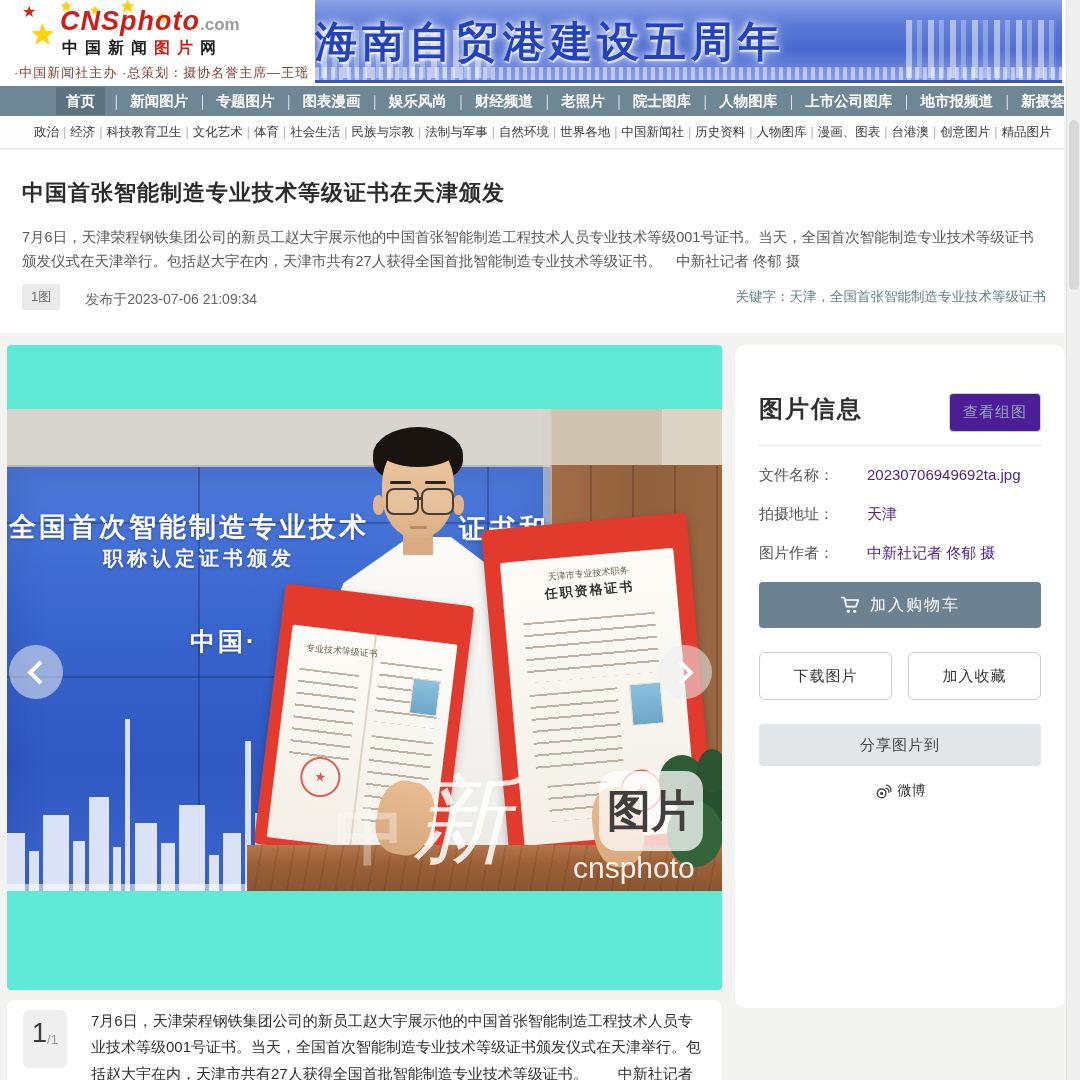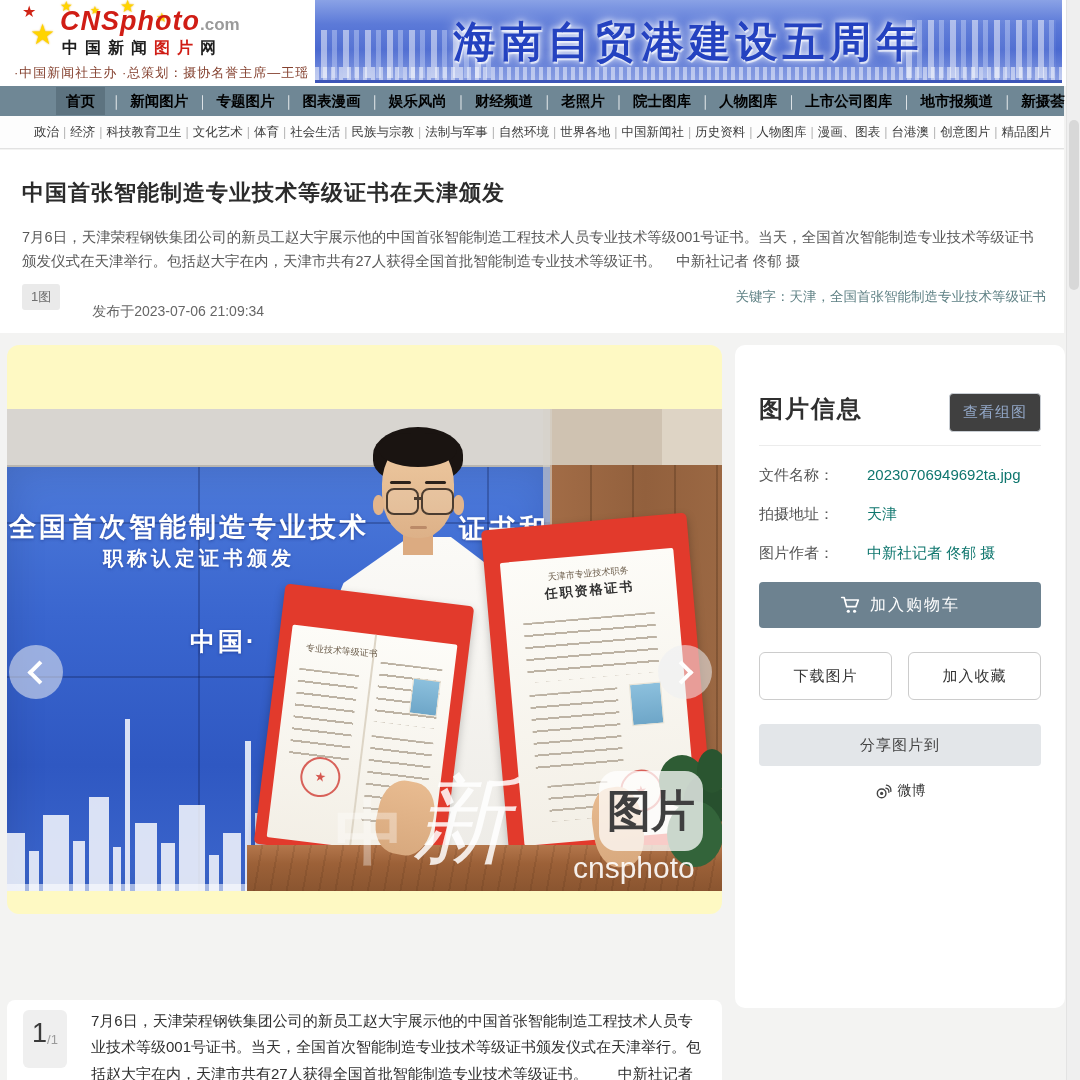--- a/index.html
+++ b/index.html
@@ -15,53 +15,53 @@
   .brand-line{position:absolute;left:52px;top:6px;white-space:nowrap;}
   .brand{font-size:27px;font-weight:bold;font-style:italic;color:#d01d15;letter-spacing:1px;}
   .brand-com{font-size:17px;color:#9a9a9a;font-weight:bold;}
   .logo-sub{position:absolute;left:54px;top:38px;font-size:16px;font-weight:bold;letter-spacing:7px;color:#1d1d1d;white-space:nowrap;}
   .logo-sub .red{color:#d01d15;}
   .tagline{position:absolute;left:6px;top:64px;font-size:13px;color:#84402e;letter-spacing:1px;white-space:nowrap;}
 
   .banner{left:315px;top:0;width:747px;height:80px;overflow:hidden;cursor:pointer;
     background:linear-gradient(180deg,#8aa2e6 0%,#5c7ad8 30%,#4a69d0 62%,#7b93e0 100%);
     border-bottom:3px solid #3d55b8;}
-  .banner-text{position:absolute;left:0;right:0;top:14px;text-align:center;font-size:42px;font-weight:bold;
+  .banner-text{position:absolute;left:0;right:0;top:14px;font-size:42px;font-weight:bold;
     letter-spacing:5px;color:#2442c0;white-space:nowrap;
     text-shadow:0 0 6px rgba(255,255,255,.95),0 0 14px rgba(255,255,255,.85),1px 2px 1px rgba(255,255,255,.7);}
   .bld{position:absolute;bottom:2px;opacity:.85;
     background:repeating-linear-gradient(90deg,rgba(255,255,255,.6) 0 6px,rgba(255,255,255,.08) 6px 11px,rgba(230,238,255,.45) 11px 16px,rgba(255,255,255,.05) 16px 22px);}
   .bld-l{left:6px;width:170px;height:48px;}
   .bld-r{right:6px;width:150px;height:58px;}
   .bld-base{position:absolute;left:0;right:0;bottom:0;height:13px;opacity:.7;
     background:repeating-linear-gradient(90deg,rgba(255,255,255,.75) 0 4px,rgba(255,255,255,.15) 4px 8px);}
 
   
   .mainnav{left:0;top:86px;width:1064px;height:30px;background:#6f8795;line-height:30px;
     padding-left:56px;box-sizing:border-box;white-space:nowrap;font-size:14.5px;font-weight:bold;color:#fff;}
-  .nav-item{color:#000000;text-decoration:none;padding:6px 3px;cursor:pointer;}
+  .nav-item{color:#ffffff;text-decoration:none;padding:6px 3px;cursor:pointer;}
   .nav-item.active{background:#5d7380;padding:6px 10px;}
   .nav-sep{color:rgba(255,255,255,.85);margin:0 4px;font-weight:normal;}
   .subnav{left:0;top:116px;width:1064px;height:33px;background:#fdfdfd;line-height:33px;
     padding-left:34px;box-sizing:border-box;white-space:nowrap;font-size:12.5px;color:#3c3c3c;
     border-bottom:1px solid #e2e2e2;}
   .subnav-item{color:#3c3c3c;text-decoration:none;cursor:pointer;margin-top:28px;}
   .subnav-sep{color:#b5b5b5;margin:0 4px;}
 
   
   .article{left:0;top:150px;width:1064px;height:183px;background:#fff;}
   .article h1{position:absolute;left:22px;top:28px;margin:0;font-size:22px;color:#2b2b2b;letter-spacing:1px;}
   .desc{position:absolute;left:22px;top:76px;width:1022px;font-size:14.5px;line-height:1.65;color:#595959;margin:0;}
   .meta{position:absolute;left:22px;right:18px;top:134px;height:30px;font-size:14px;color:#666;}
   .count-badge{display:inline-block;background:#eaeaea;color:#6f6f6f;font-size:13px;padding:4px 9px;border-radius:3px;}
-  .pub{margin-left:28px;position:relative;top:15px;}
+  .pub{margin-left:21px;position:relative;top:3px;}
   .keywords{position:absolute;right:0;top:4px;font-size:13.5px;color:#5e8084;cursor:pointer;}
 
   
-  .photo-card{left:7px;top:345px;width:715px;height:569px;background:#fef9c3;border-radius:12px;overflow:hidden;}
+  .photo-card{left:7px;top:345px;width:715px;height:645px;background:#5eead4;border-radius:4px;overflow:hidden;}
   .photo{position:absolute;left:0;top:64px;width:715px;height:482px;background:#d9d6d1;overflow:hidden;}
   .gray-band{position:absolute;left:0;top:0;width:715px;height:58px;background:#d8d5d0;}
   .videowall{position:absolute;left:0;top:56px;width:545px;height:426px;
     background:linear-gradient(180deg,#4d7ada 0%,#3a66cf 35%,#2f58c2 70%,#3c66cc 100%);
     border-top:2px solid #b9b6b0;box-shadow:inset 0 0 40px rgba(0,0,30,.15);}
   .seam-h{position:absolute;left:0;width:100%;height:2px;background:rgba(10,20,70,.28);}
   .seam-v{position:absolute;top:0;width:2px;height:100%;background:rgba(10,20,70,.28);}
   .screen-text{position:absolute;color:#fff;font-weight:bold;white-space:nowrap;z-index:2;
     text-shadow:0 1px 3px rgba(20,40,120,.5);}
   #skyline{position:absolute;left:0;bottom:0;width:545px;height:175px;z-index:1;}
@@ -138,26 +138,26 @@
   .arrow.prev{left:2px;} .arrow.next{left:651px;}
   .chev{width:13px;height:13px;border-left:4px solid #fff;border-bottom:4px solid #fff;display:block;}
   .chev-left{transform:rotate(45deg);margin-left:7px;}
   .chev-right{transform:rotate(225deg);margin-right:7px;}
 
   
   .sidebar{left:735px;top:345px;width:330px;height:663px;background:#fff;border-radius:10px;
     box-sizing:border-box;padding:24px;}
   .side-head{position:relative;height:44px;margin-top:24px;}
   .side-title{font-size:24px;font-weight:bold;color:#2f2f2f;letter-spacing:2px;}
-  .view-group{position:absolute;right:0;top:0;background:#404040;border:1px solid #c9ced4;border-radius:4px;
+  .view-group{position:absolute;right:0;top:0;background:#4c1d95;border:1px solid #c9ced4;border-radius:4px;
     color:#93a8c8;font-size:15px;padding:9px 13px;cursor:pointer;letter-spacing:1px;}
   .side-div{border:none;border-top:1px solid #ececec;margin:8px 0 18px 0;}
   .f-row{display:flex;margin-bottom:17px;font-size:15px;line-height:22px;}
   .f-label{width:108px;color:#555;flex:none;}
-  .f-value{color:#0f766e;}
+  .f-value{color:#4c1d95;}
   .specs{background:#f1f1f0;border-radius:6px;padding:22px 18px 6px 18px;margin-top:10px;}
   .s-row{display:flex;margin-bottom:26px;font-size:15px;}
   .s-label{width:78px;color:#444;flex:none;}
   .s-value{color:#2f2f2f;}
   .cart-btn{margin-top:18px;width:100%;height:46px;background:#6d8290;border:none;border-radius:4px;
     color:#fff;font-size:16px;letter-spacing:2px;display:flex;align-items:center;justify-content:center;gap:10px;cursor:pointer;
     font-family:inherit;}
   .btn-row{display:flex;justify-content:space-between;margin-top:24px;}
   .outline-btn{width:133px;height:48px;background:#fff;border:1px solid #ccc;border-radius:6px;
     font-size:15px;color:#333;cursor:pointer;letter-spacing:1px;font-family:inherit;}

